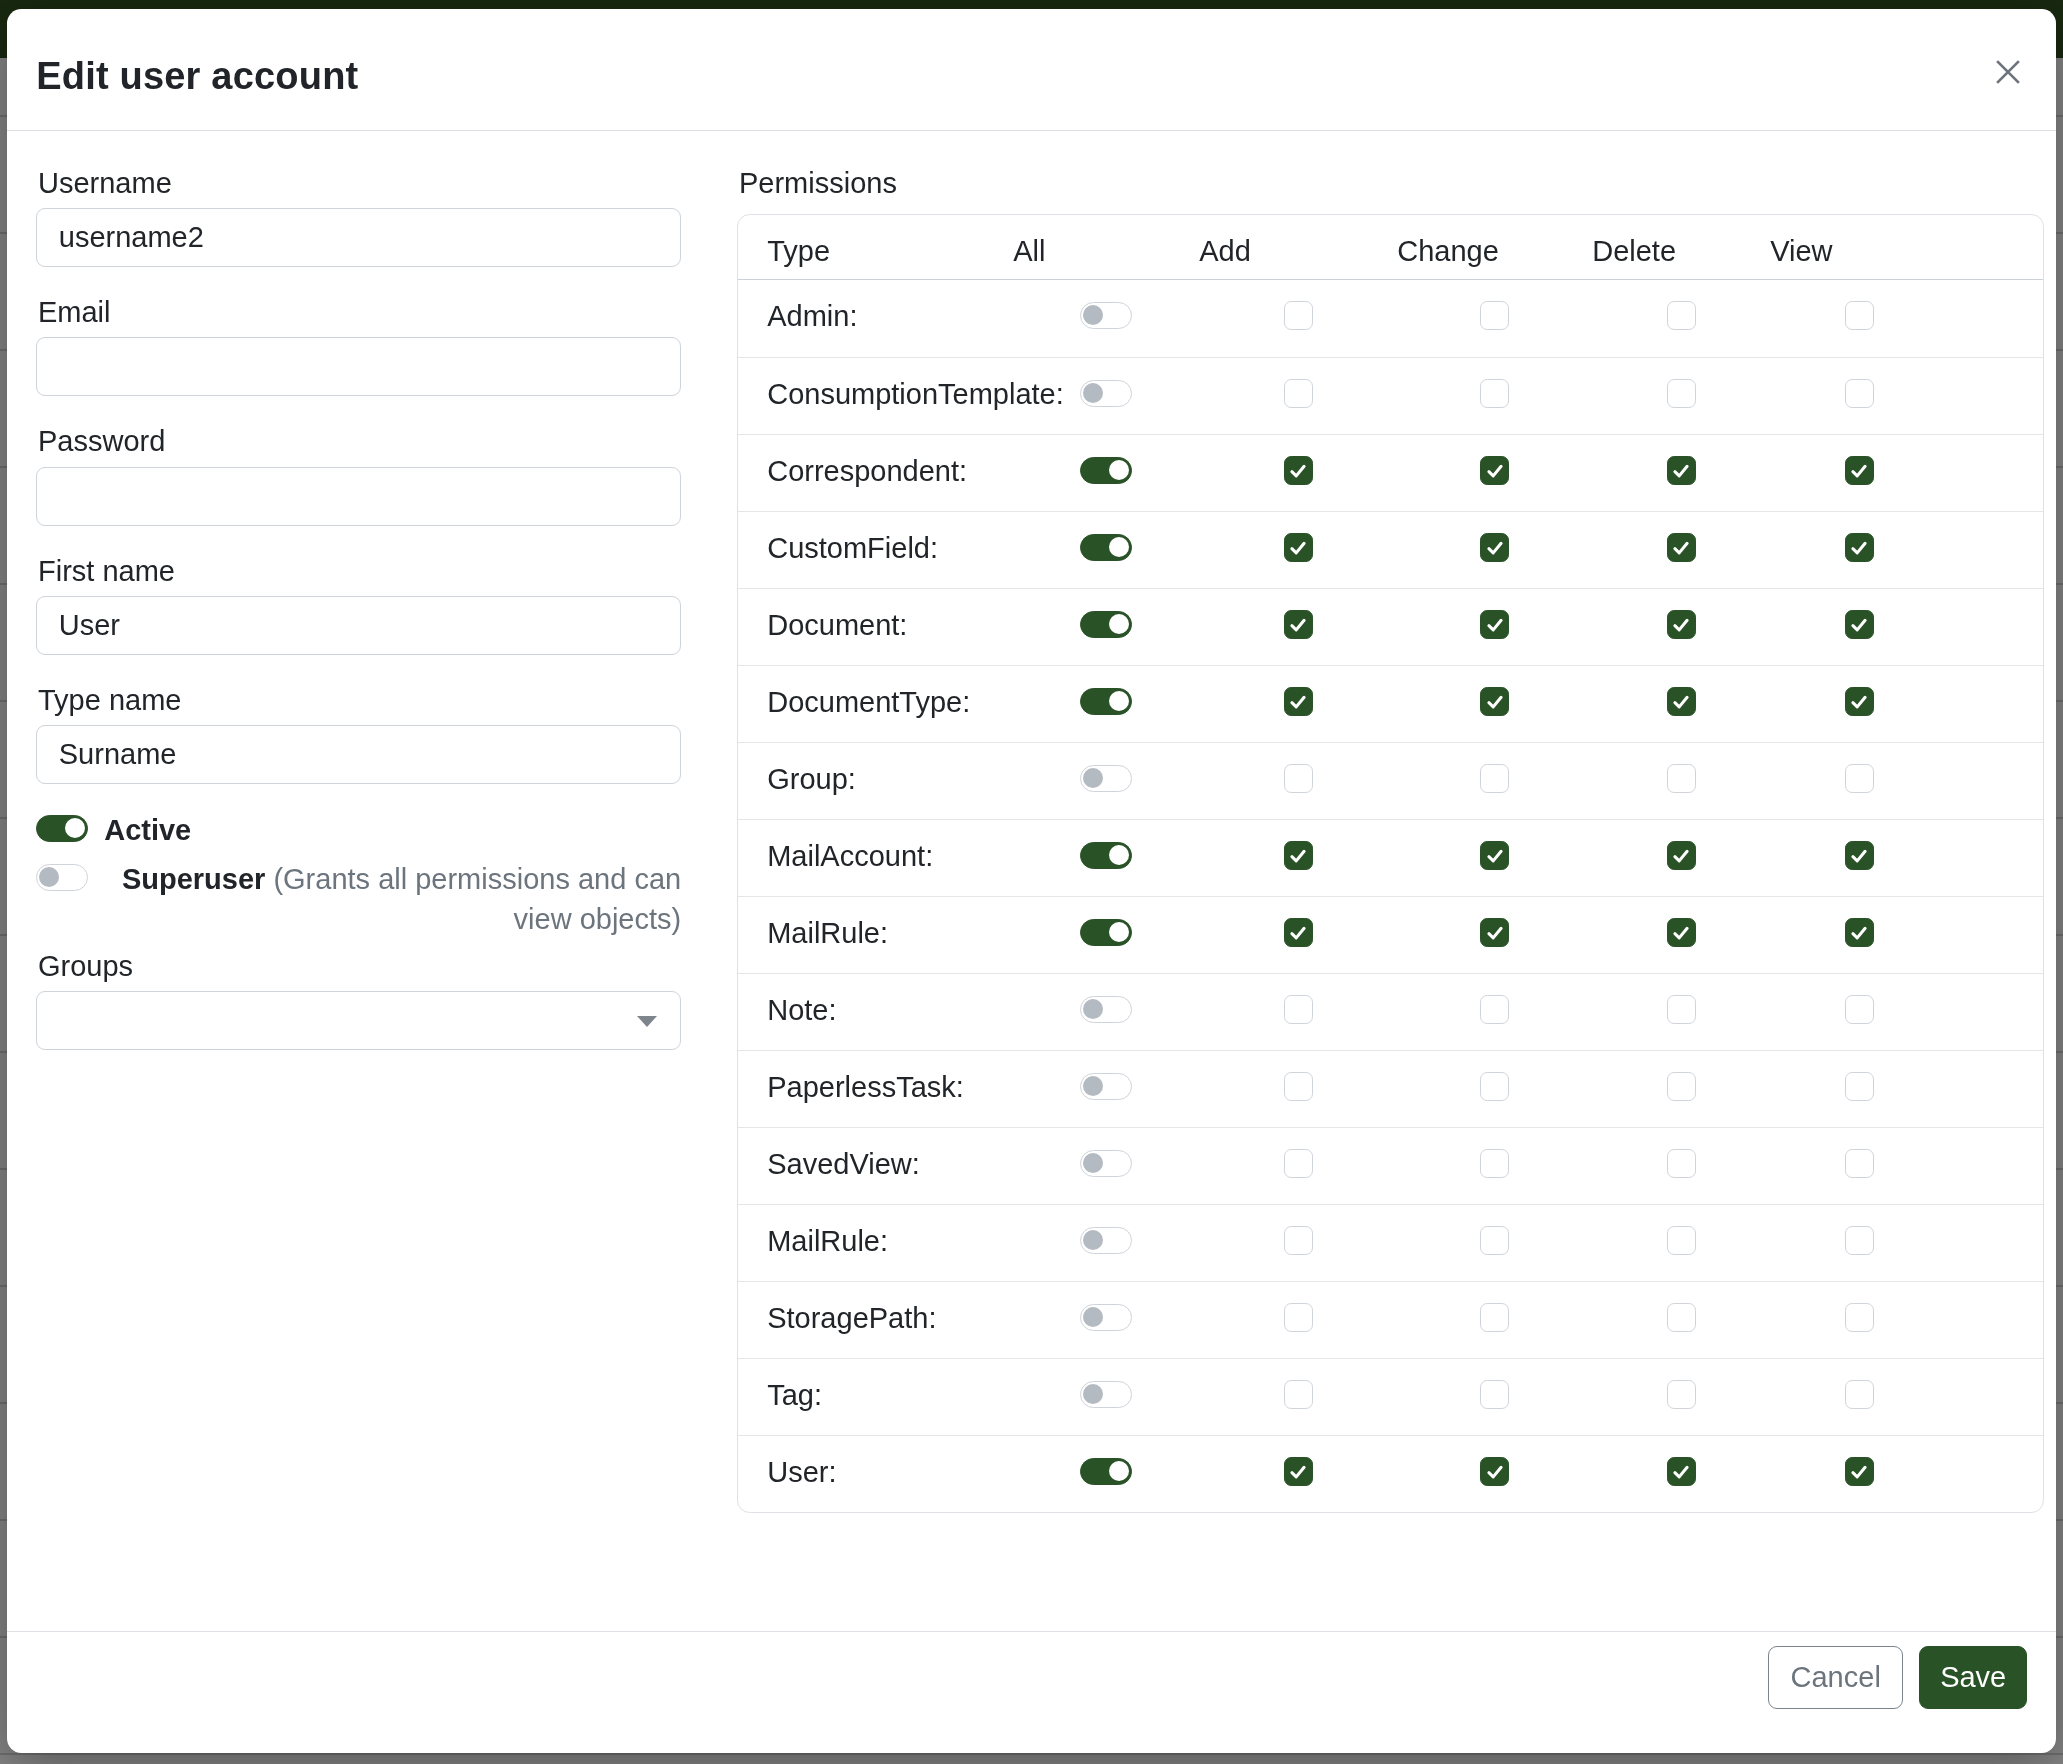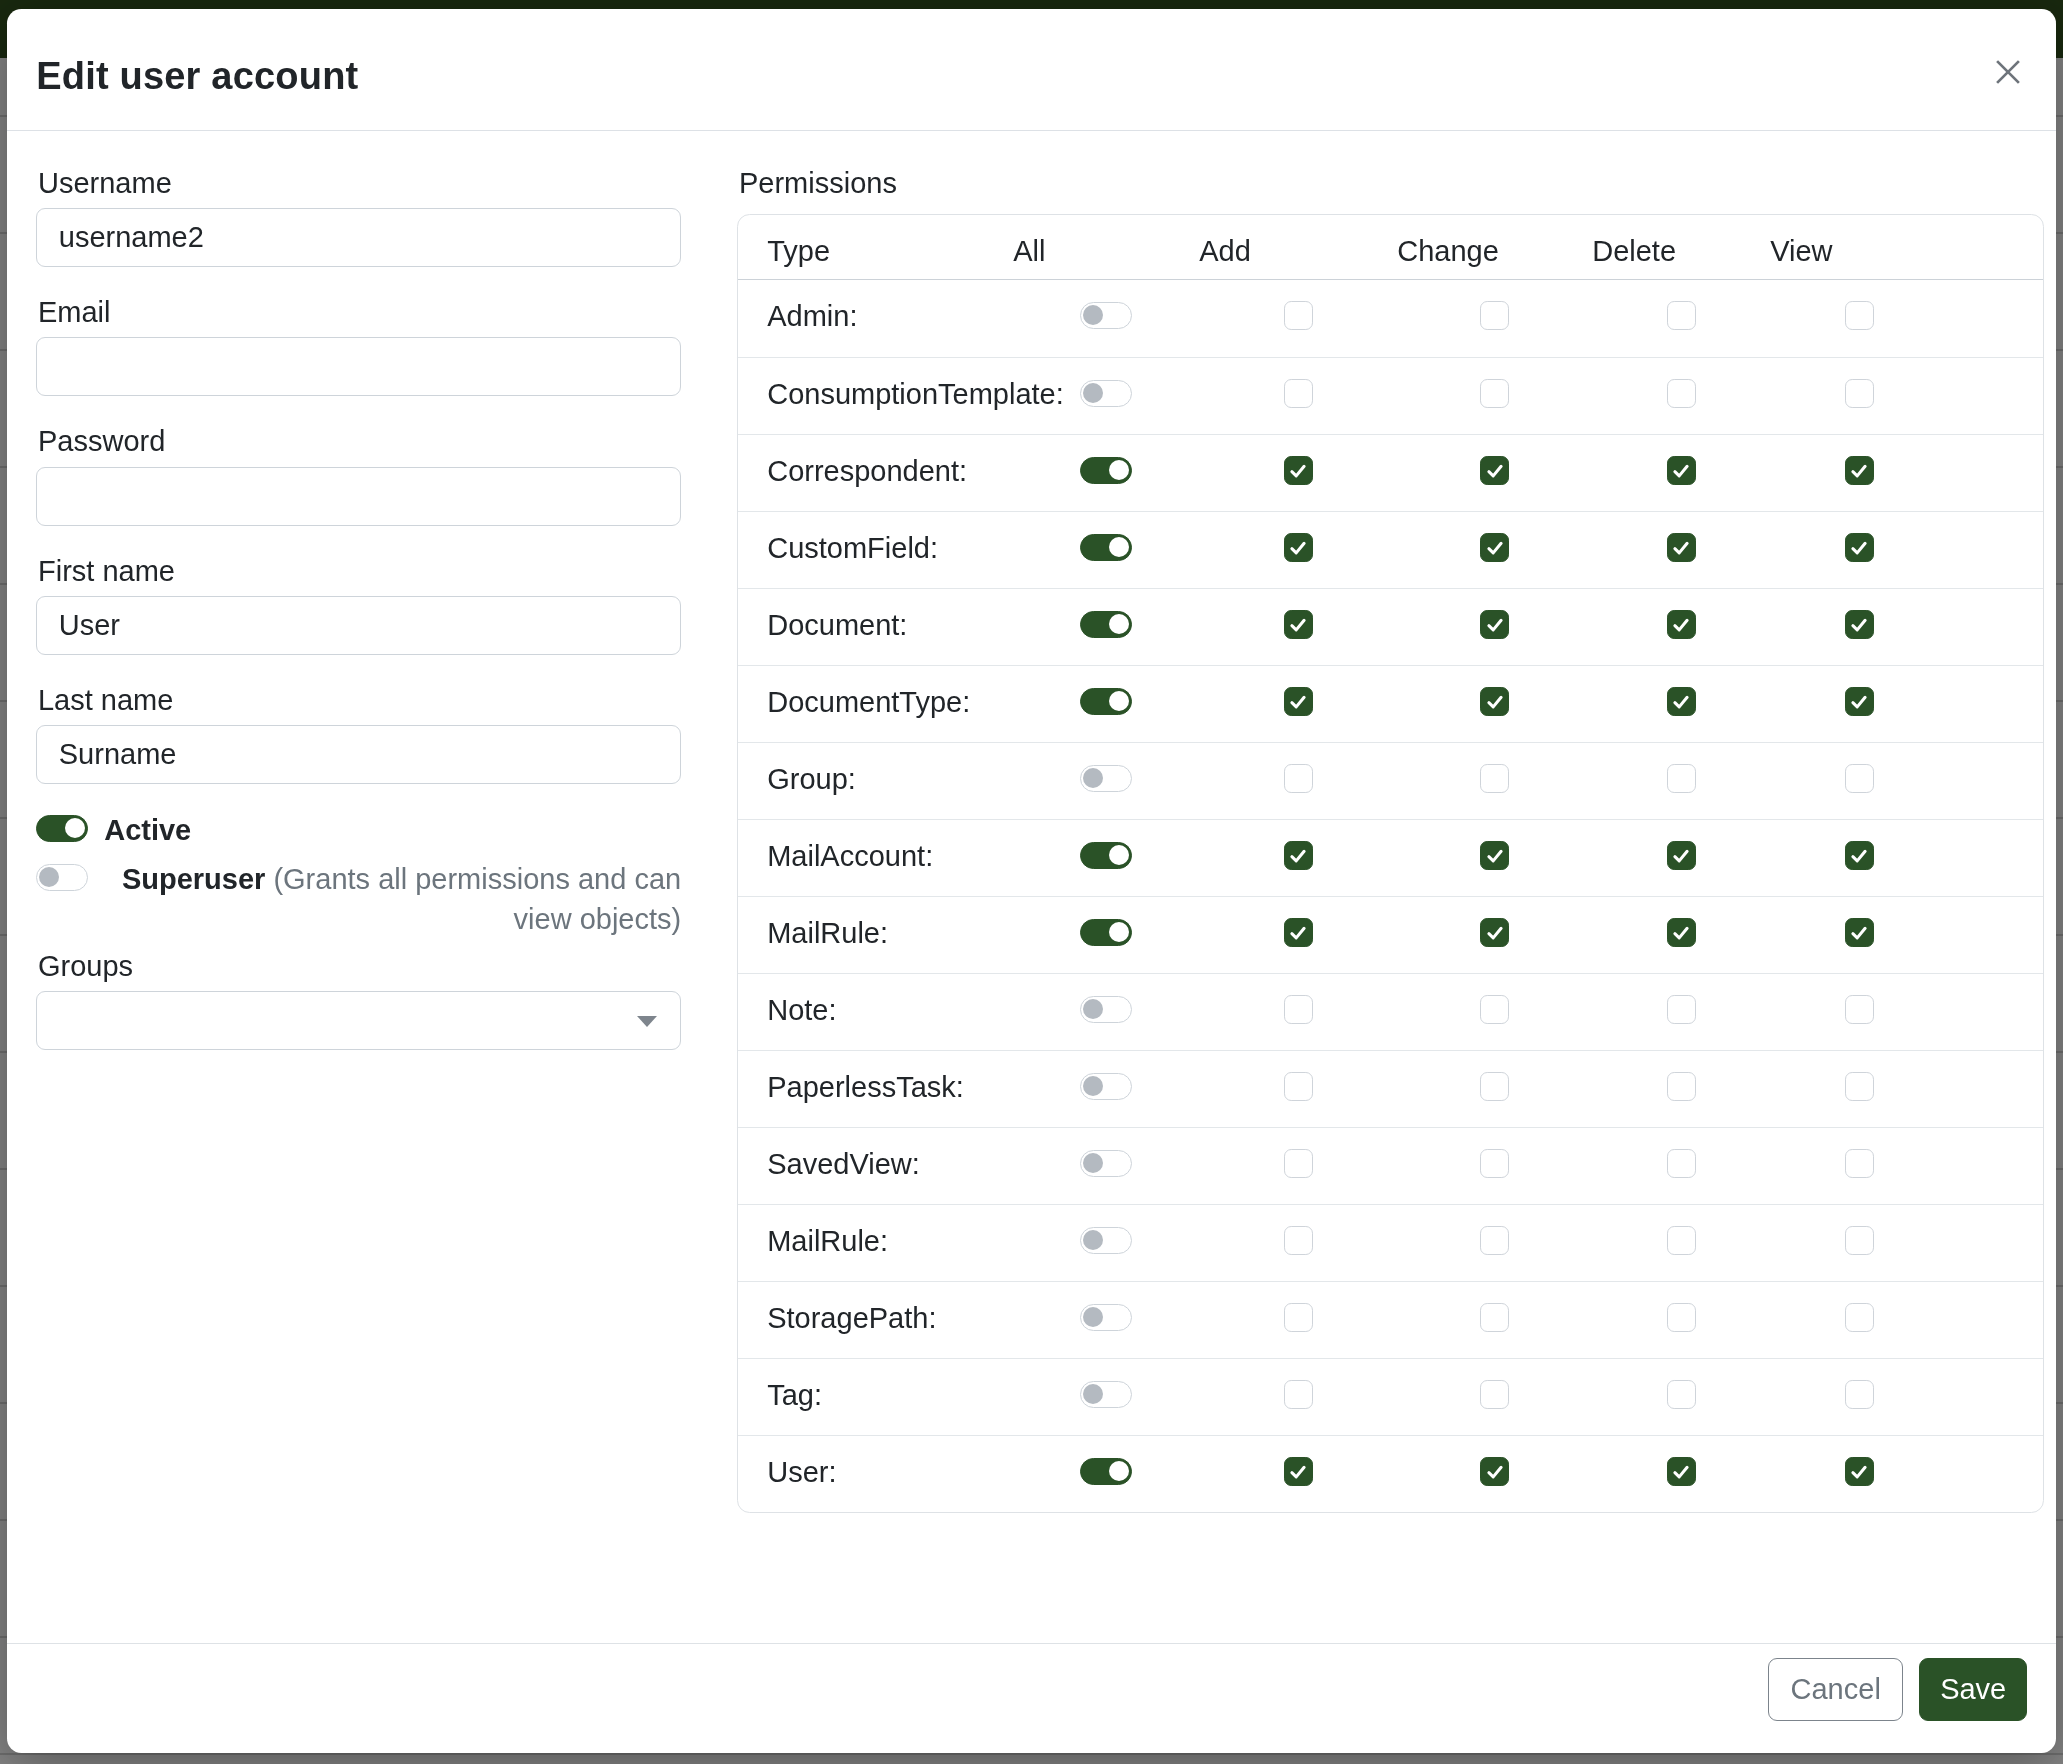--- a/index.html
+++ b/index.html
@@ -72,21 +72,21 @@
   .prow + .prow { border-top:1.8px solid #e3e7ea; }
   .cell-type { padding-left:29px; font-size:29px; line-height:36px; color:var(--text,#212529); }
   .cell { display:flex; justify-content:center; align-items:flex-start; }
   .cell .switch { margin-top:4.5px; }
   .checkbox { width:29px; height:29px; margin-top:3.6px; border-radius:7.2px;
     border:1.8px solid #cfd4da; background:#fff; cursor:pointer;
     display:flex; align-items:center; justify-content:center; }
   .checkbox.checked { background:var(--primary-green,#2a5227); border-color:var(--primary-green,#2a5227); }
 
   
-  .m-footer { position:absolute; left:0; right:0; bottom:4px; height:106px;
+  .m-footer { position:absolute; left:0; right:0; bottom:16px; height:106px;
     border-top:1.8px solid var(--table-border,#dee2e6);
     display:flex; justify-content:flex-end; align-items:flex-start; gap:16px;
     padding:14.4px 29px 0; }
   .btn { height:63px; border-radius:9px; font-family:inherit; font-size:29px; cursor:pointer; }
   .btn-cancel { width:135px; background:#fff; border:1.8px solid #7c848c; color:var(--muted-text,#6c757d); }
   .btn-save { width:108px; background:var(--primary-green,#2a5227);
     border:1.8px solid var(--primary-green,#2a5227); color:#fff; }
 </style>
 </head>
 <body>
@@ -121,21 +121,21 @@
           <label class="field-label">Password</label>
           <input class="field" type="password" value="" style="">
         </div>
 
         <div class="group">
           <label class="field-label">First name</label>
           <input class="field" type="text" value="User" style="">
         </div>
 
         <div class="group">
-          <label class="field-label">Last name</label>
+          <label class="field-label">Type name</label>
           <input class="field" type="text" value="Surname" style="">
         </div>
 
         <div class="switch-row active-row">
           <span class="switch on">
               <span class="knob"></span>
             </span>
           <div class="switch-text">
             <span class="switch-label">Active</span>
           </div>

